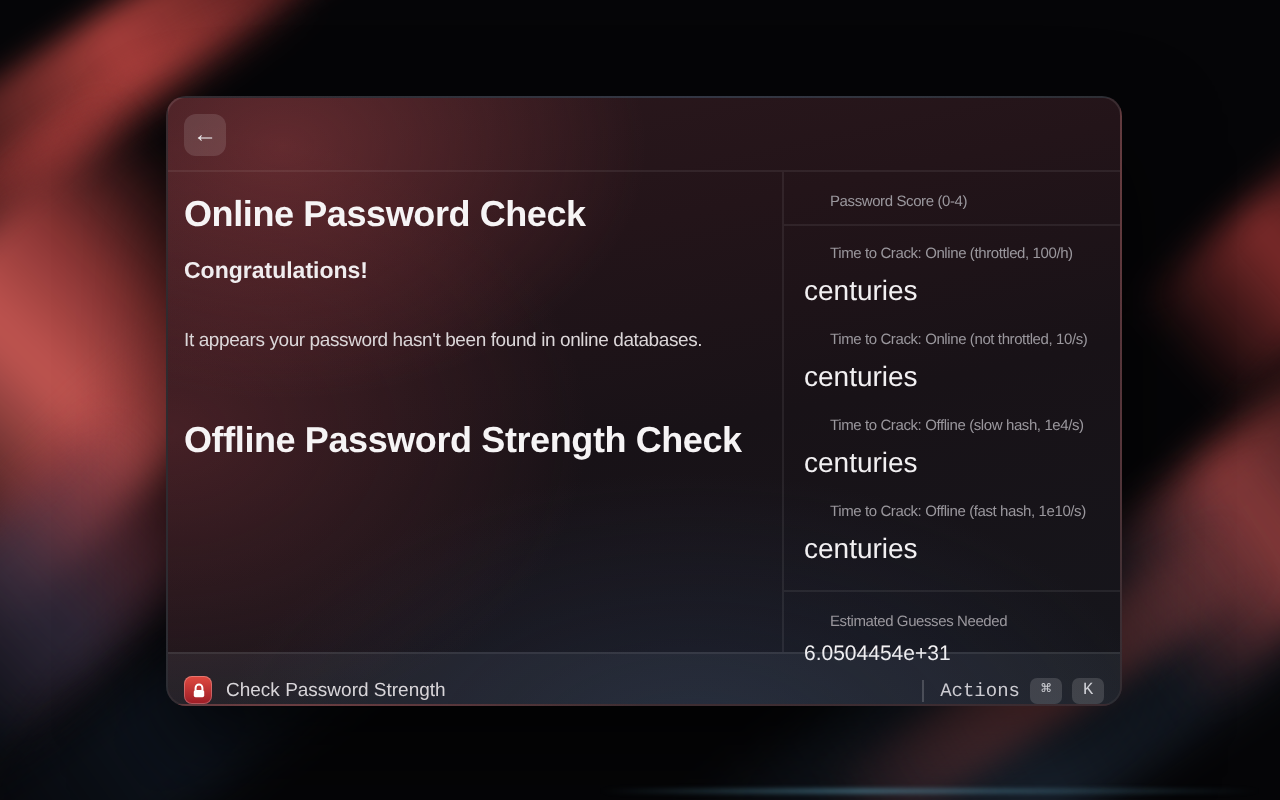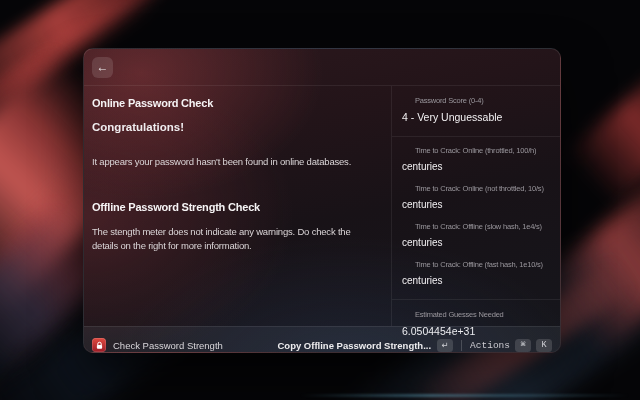--- a/index.html
+++ b/index.html
@@ -66,35 +66,35 @@
   .win-header { flex:0 0 36px; display:flex; align-items:center; padding:0 8px;
     border-bottom:1px solid rgba(255,255,255,.07); }
   .back-btn { width:21px; height:21px; border-radius:6px;
     background:rgba(255,255,255,.12); color:#eceaec;
     display:flex; align-items:center; justify-content:center;
     font-size:12px; line-height:1; cursor:default; }
 
   .win-body { flex:1; display:flex; min-height:0; }
 
   .content { flex:1; min-width:0; padding:6px 6px 6px 8px; }
-  .h-lg { font-size:11px; font-weight:bold; letter-spacing:-.2px; color:#f6f4f5; margin:5px 0 12px; }
+  .h-lg { font-size:18px; font-weight:bold; letter-spacing:-.2px; color:#f6f4f5; margin:5px 0 12px; }
   .h-lg.second { margin-top:31px; }
   .h-sm { font-size:11.5px; font-weight:bold; color:#f0edef; margin:0 0 22px; }
   .body-text { font-size:9.5px; letter-spacing:-.2px; line-height:1.55; color:#dbd6d8;
     margin:0 0 10px; white-space:pre-line; }
 
   .sidebar { flex:0 0 169px; width:169px; box-sizing:border-box;
     border-left:1px solid rgba(255,255,255,.07);
     display:flex; flex-direction:column; }
   .side-group { padding:10px 10px 1px; }
   .side-group.score { border-bottom:1px solid rgba(255,255,255,.07); }
   .side-group.cracks { flex:1; padding-top:9px; }
   .side-group.guesses { border-top:1px solid rgba(255,255,255,.07); }
   .side-label { font-size:7.5px; letter-spacing:-.2px; color:#9a979d; margin:0 0 6px; white-space:nowrap;padding-left:13px; }
-  .side-value { font-size:10px; color:#f2f0f2; margin:0 0 12px; }
+  .side-value { font-size:14px; color:#f2f0f2; margin:0 0 12px; }
   .side-value.big { font-size:10.5px; }
 
   .win-footer { flex:0 0 25px; display:flex; align-items:flex-end; gap:7px;
     padding:0 8px; background:rgba(168,186,220,.08);
     border-top:1px solid rgba(255,255,255,.08); }
   .app-chip { display:flex; align-items:center; gap:7px; }
   .app-icon { width:14px; height:14px; border-radius:4px;
     background:linear-gradient(180deg,#e04a40,#9c1c26);
     box-shadow:inset 0 0 0 .5px rgba(255,255,255,.25);
     display:flex; align-items:center; justify-content:center; }
@@ -134,29 +134,26 @@
     </div>
   </div>
 
   <div class="win-body">
 
     <div class="content">
       <div class="h-lg">Online Password Check</div>
       <div class="h-sm">Congratulations!</div>
       <p class="body-text">It appears your password hasn't been found in online databases.</p>
       <div class="h-lg second">Offline Password Strength Check</div>
-      <p class="body-text">The stength meter does not indicate any warnings. Do check the
-details on the right for more information.</p>
     </div>
 
     <div class="sidebar">
 
       <div class="side-group score">
         <div class="side-label">Password Score (0-4)</div>
-        <div class="side-value big">4 - Very Unguessable</div>
       </div>
 
       <div class="side-group cracks">
         <div>
           <div class="side-label">Time to Crack: Online (throttled, 100/h)</div>
           <div class="side-value">centuries</div>
         </div>
         <div>
           <div class="side-label">Time to Crack: Online (not throttled, 10/s)</div>
           <div class="side-value">centuries</div>
@@ -184,24 +181,20 @@
       <div class="app-icon">
         <svg width="9" height="9" viewBox="0 0 10 10">
           <path d="M3.1 4.6 V3.3 a1.9 1.9 0 0 1 3.8 0 V4.6" fill="none" stroke="#ffffff" stroke-width="1.1"></path>
           <rect x="2.1" y="4.4" width="5.8" height="4.1" rx="1" fill="#ffffff"></rect>
         </svg>
       </div>
       <span class="app-name">Check Password Strength</span>
     </div>
 
     <div class="footer-right">
-      <div class="primary-action">
-        <span class="primary-label">Copy Offline Password Strength...</span>
-        <span class="keycap">↵</span>
-      </div>
       <div class="v-div"></div>
       <div class="actions-btn">
         <span class="actions-label">Actions</span>
         <span class="keycap">⌘</span>
         <span class="keycap">K</span>
       </div>
     </div>
   </div>
 
 </div>

